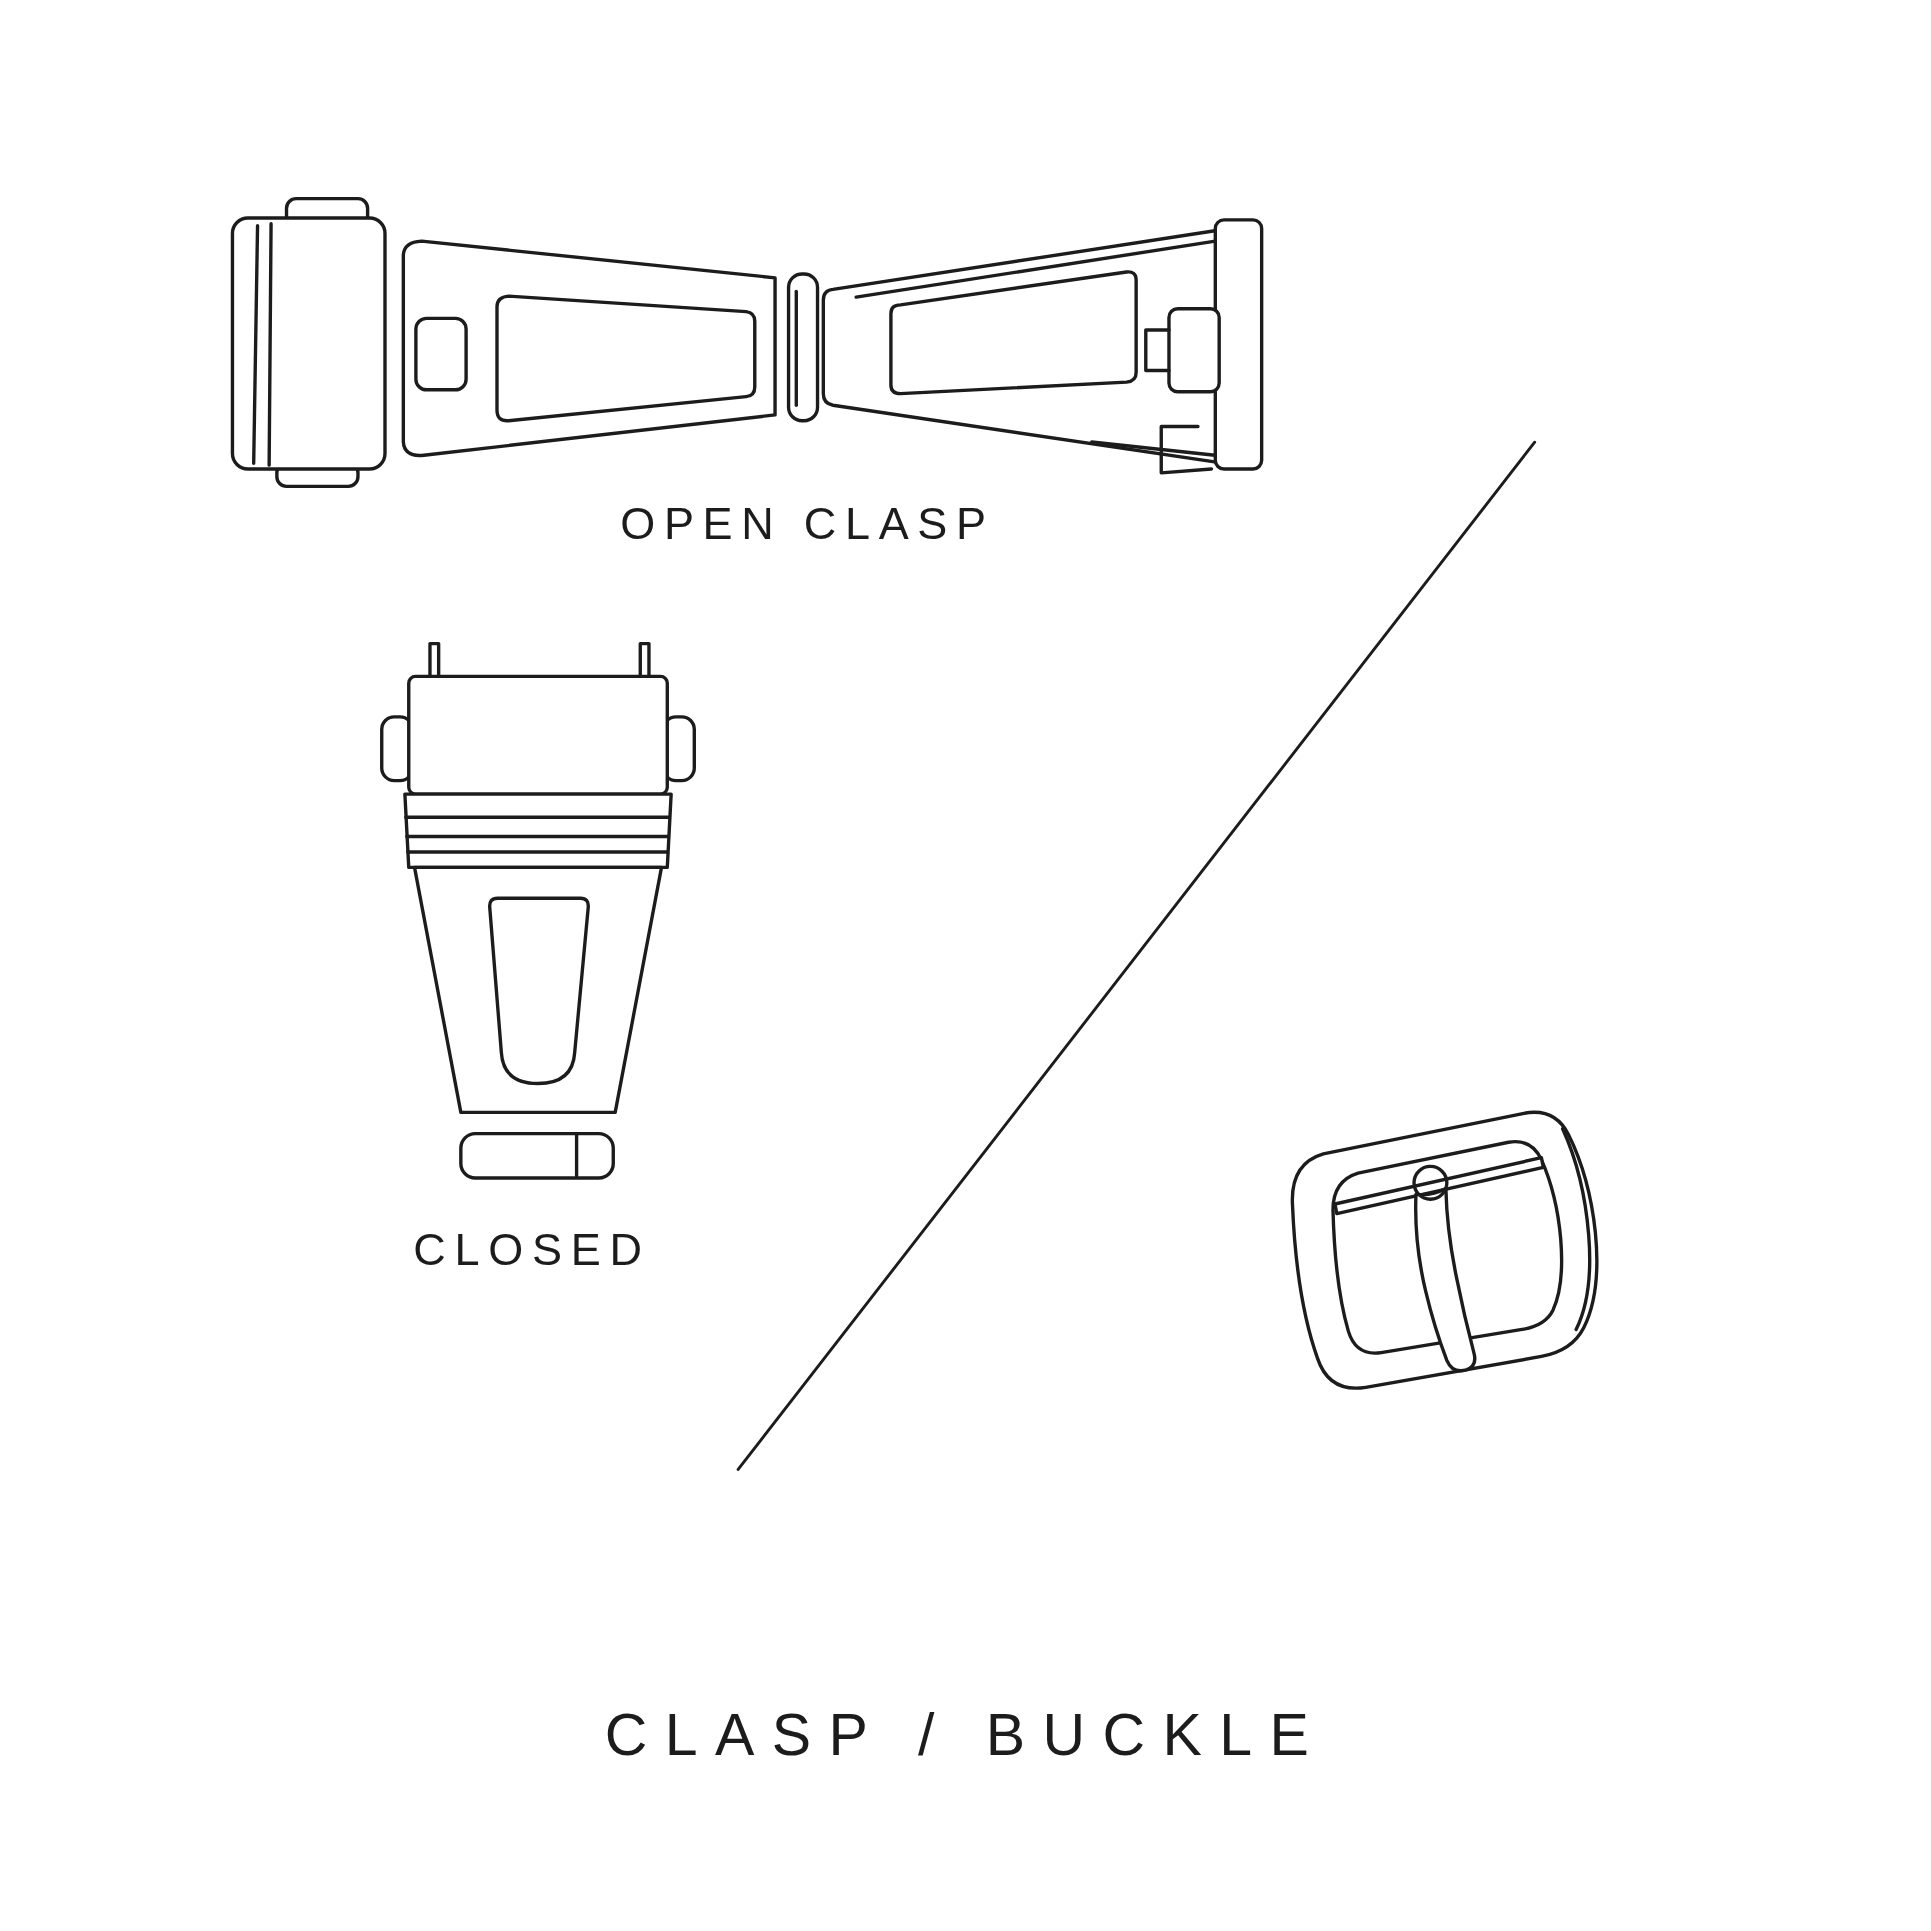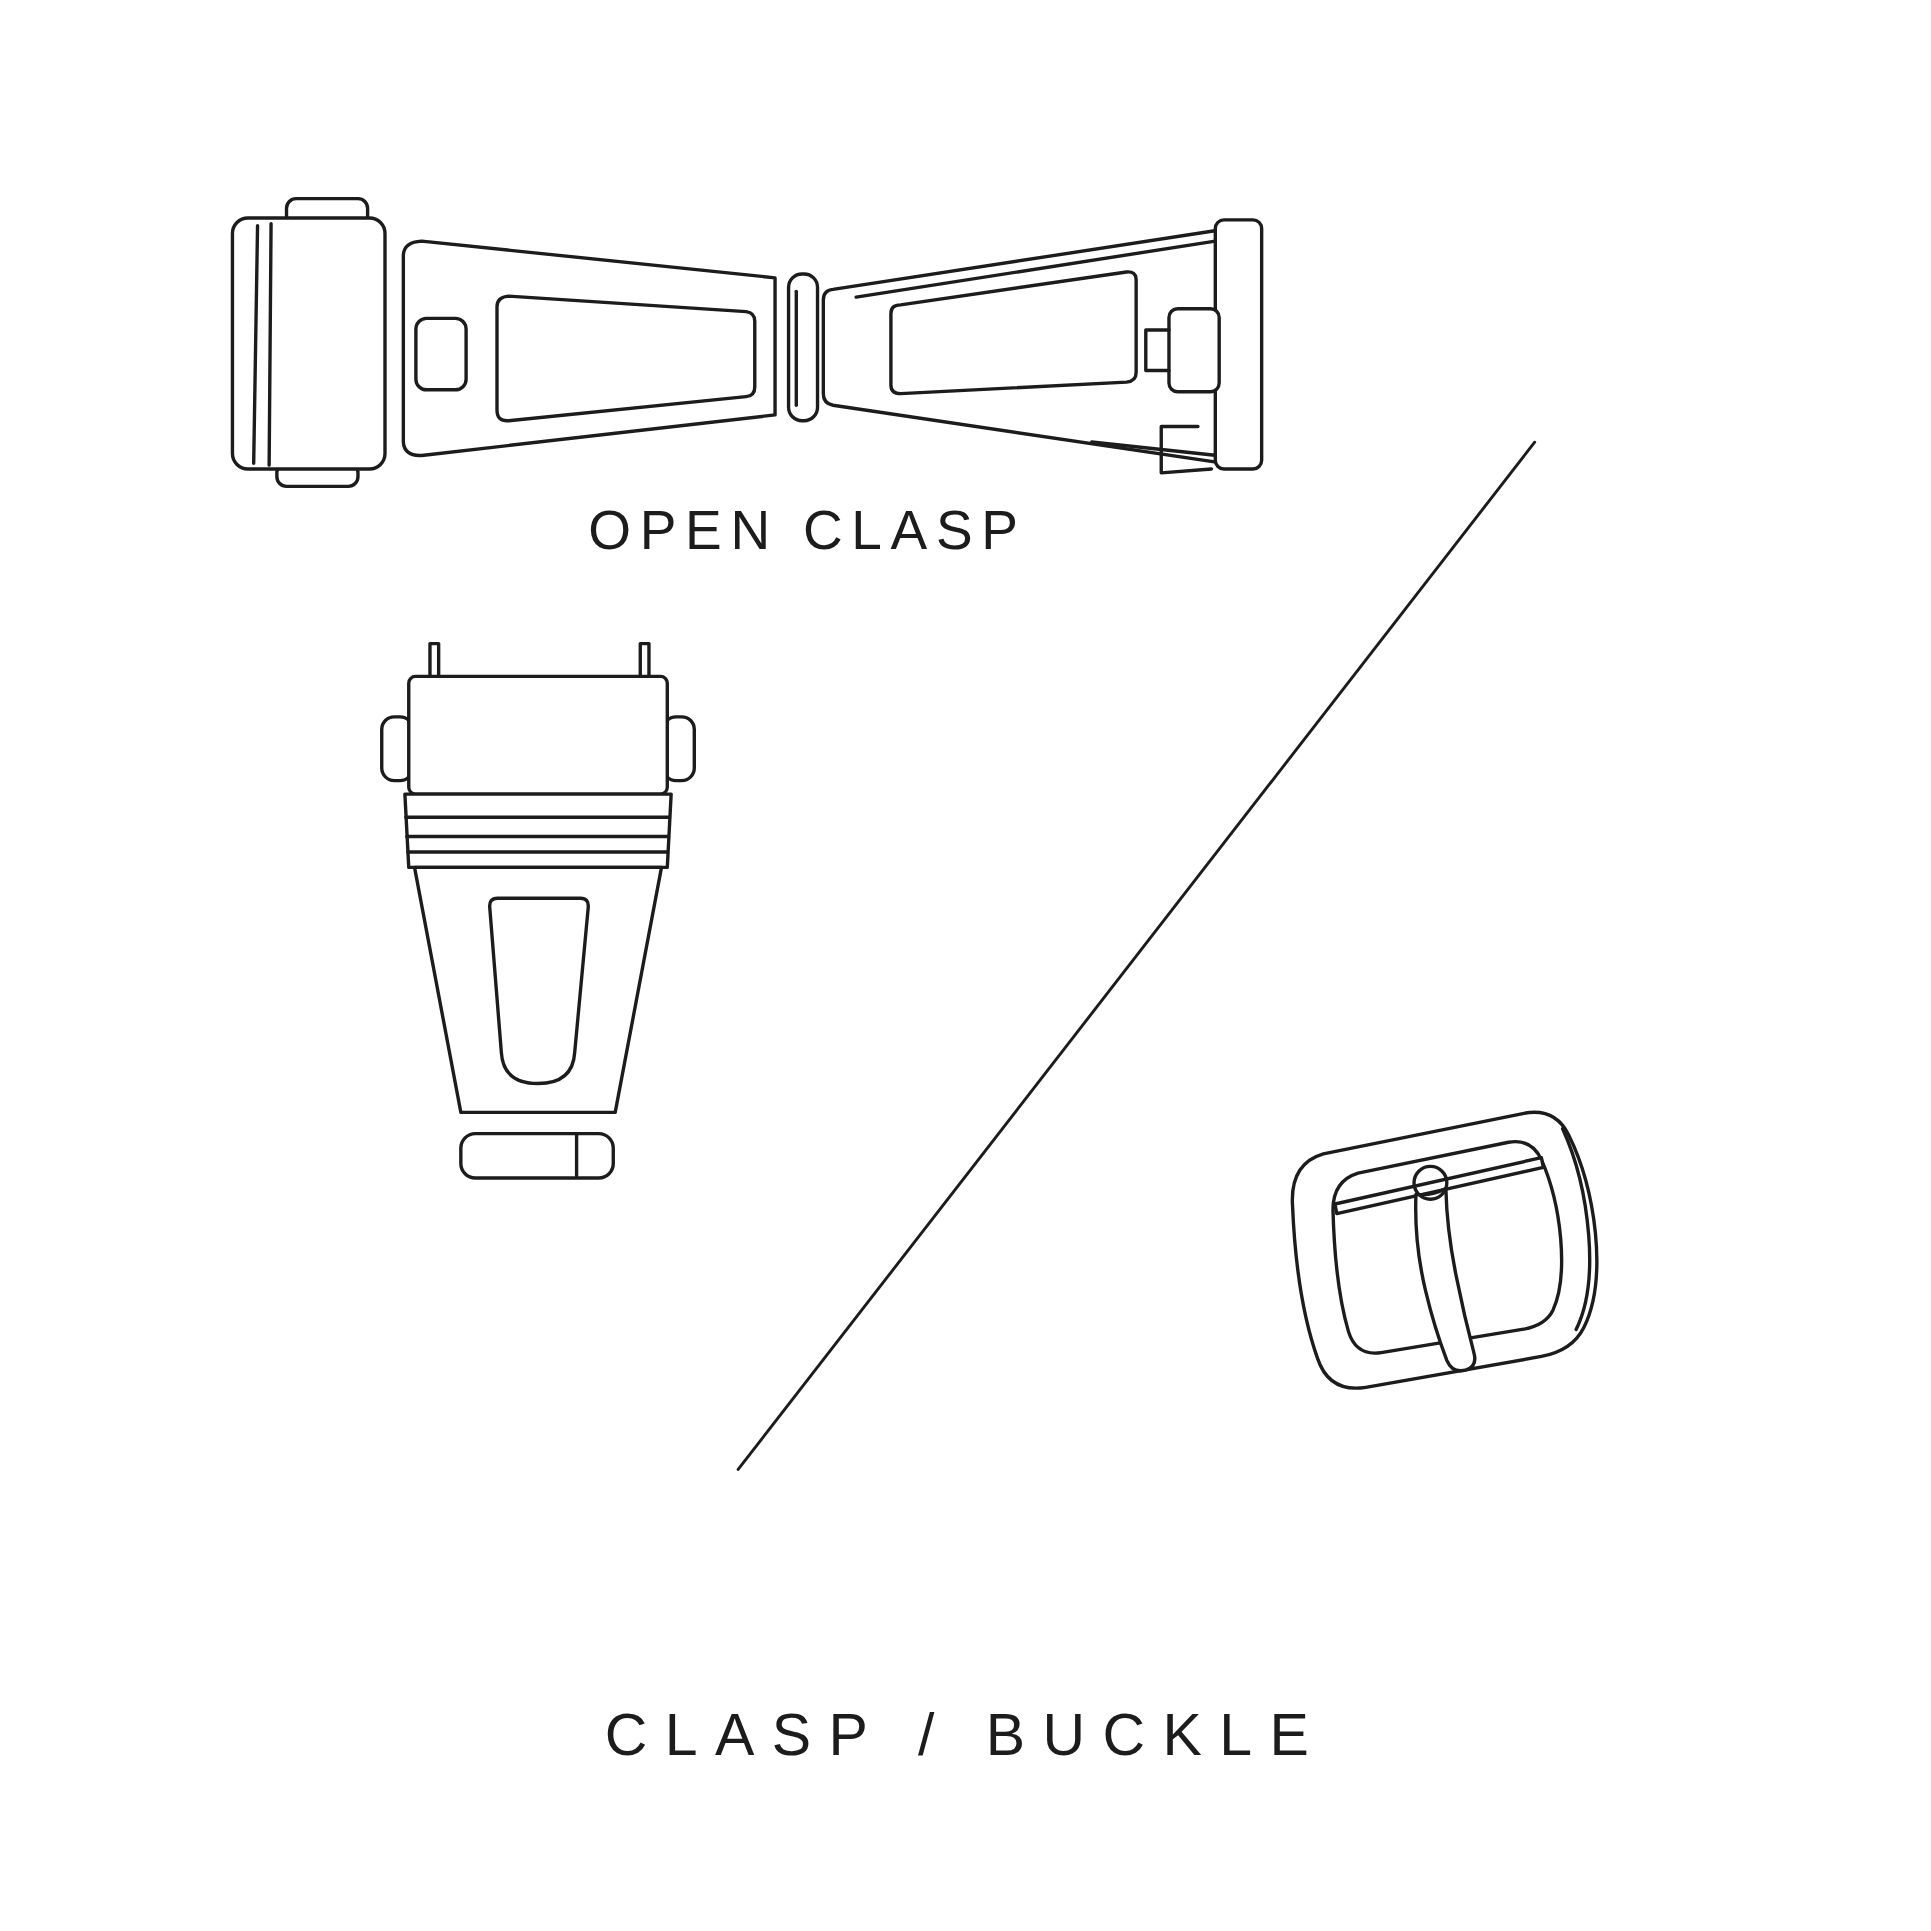--- a/index.html
+++ b/index.html
@@ -16,21 +16,21 @@
     font-family: "Liberation Sans", sans-serif;
     color: #1c1c1c;
   }
   .illus {
     position: absolute;
     display: block;
   }
   .caption {
     position: absolute;
     text-align: center;
-    font-size: 55px;
+    font-size: 45px;
     font-weight: 400;
     letter-spacing: 8.7px;
     color: #1c1c1c;
     white-space: nowrap;
   }
   .title {
     position: absolute;
     left: 0;
     top: 1701px;
     width: 1931px;
@@ -94,20 +94,21 @@
       <path d="M35 192 L308 192" fill="none"></path>
       <path d="M36 212 L307 212" fill="none"></path>
       <path d="M37 228 L306 228" fill="none"></path>
       <path d="M44 244 L300 244 L252 498 L92 498 Z"></path>
       <path d="M130 276 L216 276 Q225 276 224 286 L210 436 Q208 468 172 468 Q136 468 134 436 L122 286 Q121 276 130 276 Z"></path>
       <rect x="92" y="520" width="158" height="46" rx="15"></rect>
       <path d="M212 522 L212 564" fill="none"></path>
     </g>
   </svg>
 
+  <div id="closed-caption" class="caption">CLOSED</div>
 
   <svg id="divider-svg" class="illus" viewBox="0 0 870 1110">
     <line x1="850" y1="28" x2="25" y2="1092" stroke="#1c1c1c" stroke-width="3" stroke-linecap="round"></line>
   </svg>
 
   <svg id="buckle-svg" class="illus" viewBox="0 0 430 370">
     <g fill="#ffffff" stroke="#1c1c1c" stroke-width="3.5" stroke-linejoin="round" stroke-linecap="round">
       <path d="M74 142 Q72 100 106 90 L314 48 Q346 42 360 70 Q382 114 388 172 Q394 234 376 270 Q364 294 332 300 L150 332 Q112 338 100 302 Q78 240 74 142 Z"></path>
       <path d="M354 64 Q376 112 381 174 Q386 236 368 272" fill="none"></path>
       <path d="M116 148 Q116 118 142 110 L298 78 Q322 74 332 96 Q348 132 352 178 Q356 226 344 252 Q336 268 312 272 L166 296 Q140 300 132 274 Q118 226 116 148 Z"></path>

